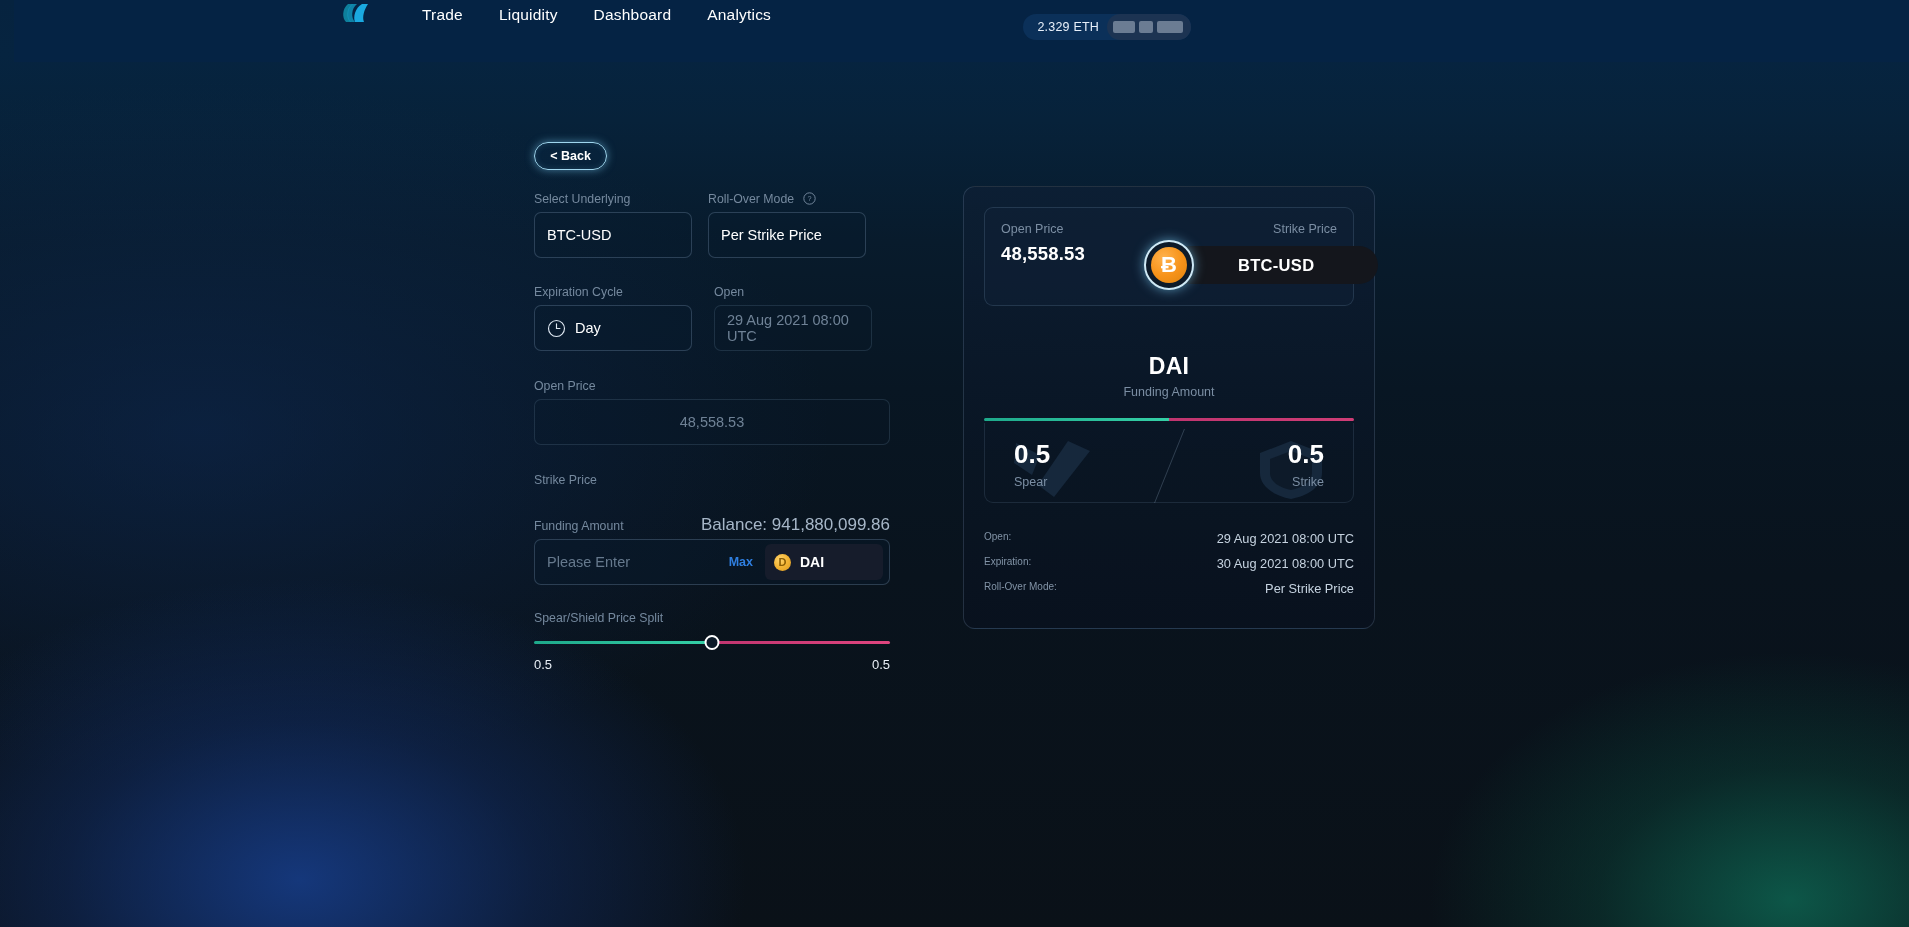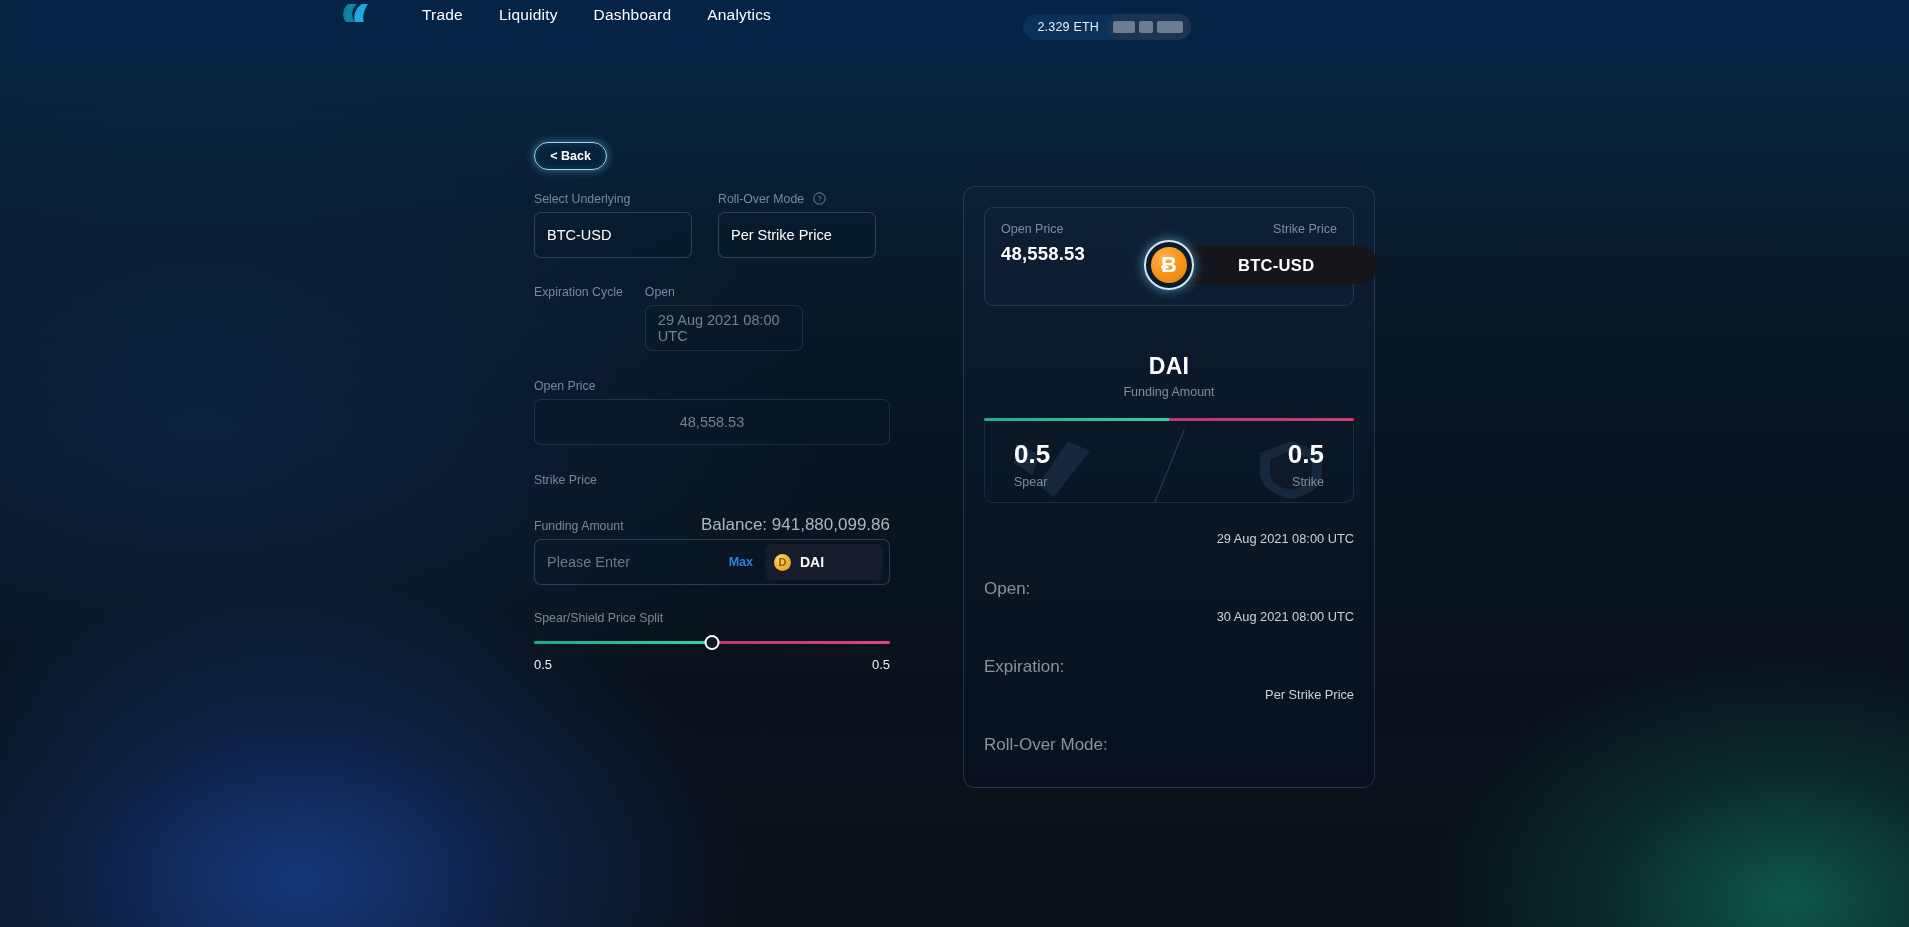--- a/index.html
+++ b/index.html
@@ -187,21 +187,21 @@
   .ss-lab { position: absolute; top: 52px; color: #7b8ea3; font-size: 12.5px; }
   .ss-panel.left  .ss-num, .ss-panel.left  .ss-lab { left: 30px; }
   .ss-panel.right .ss-num, .ss-panel.right .ss-lab { right: 30px; }
   .ss-divider { position: absolute; left: 50%; top: 6px; width: 1px; height: 74px;
                 background: rgba(150,175,200,0.28); transform: skewX(-22deg); }
   .ss-outline { position: absolute; left: 0; right: 0; top: 0; height: 80px;
                 border: 1px solid rgba(130,160,190,0.16); border-top: none; border-radius: 0 0 9px 9px; pointer-events: none; }
 
   .detail-list { margin-top: 28px; }
   .detail-row { display: flex; justify-content: space-between; margin-bottom: 10px; }
-  .detail-k { color: #8293a6; font-size: 17px; margin-top: 48px; }
+  .detail-k { color: #8293a6; font-size: 10px; }
   .detail-v { color: #c6d3e0; font-size: 12.8px; }
 
   .confirm-btn {
     margin-top: 18px; height: 42px; width: 100%;
     border-radius: 7px; border: 1px solid rgba(150,175,200,0.45);
     background: rgba(10,20,32,0.65);
     color: #ffffff; font-size: 14px; font-weight: bold;
     display: flex; align-items: center; justify-content: center; cursor: pointer;
   }
 </style>
@@ -231,21 +231,21 @@
       </span>
     </div>
   </div>
 
   <div class="content">
 
     <div class="form-col">
 
       <div class="back-btn">&lt; Back</div>
 
-      <div class="row fld" style="gap:26px;">
+      <div class="row fld" style="gap:16px;">
         <div>
           <div class="field-label">Select Underlying</div>
           <div class="ctrl half">
             <span class="ctrl-val">BTC-USD</span>
             <span class="caret"></span>
           </div>
         </div>
         <div>
           <div class="field-label">
             <span>Roll-Over Mode</span>
@@ -257,20 +257,28 @@
           <div class="ctrl half">
             <span class="ctrl-val">Per Strike Price</span>
             <span class="caret"></span>
           </div>
         </div>
       </div>
 
       <div class="row fld" style="gap:22px; margin-top:27px;">
         <div>
           <div class="field-label">Expiration Cycle</div>
+          <div class="ctrl half">
+            <svg class="clock-ic" viewBox="0 0 20 20">
+              <circle cx="10" cy="10" r="8.4" fill="none" stroke="#dfe8f2" stroke-width="1.2"></circle>
+              <path d="M10 5.2 V10 H13.6" fill="none" stroke="#dfe8f2" stroke-width="1.2" stroke-linecap="round"></path>
+            </svg>
+            <span class="ctrl-val">Day</span>
+            <span class="caret"></span>
+          </div>
         </div>
         <div>
           <div class="field-label">Open</div>
           <div class="ctrl half readonly">
             <span class="ctrl-val muted">29 Aug 2021 08:00 UTC</span>
           </div>
         </div>
       </div>
 
       <div class="fld" style="margin-top:28px;">

